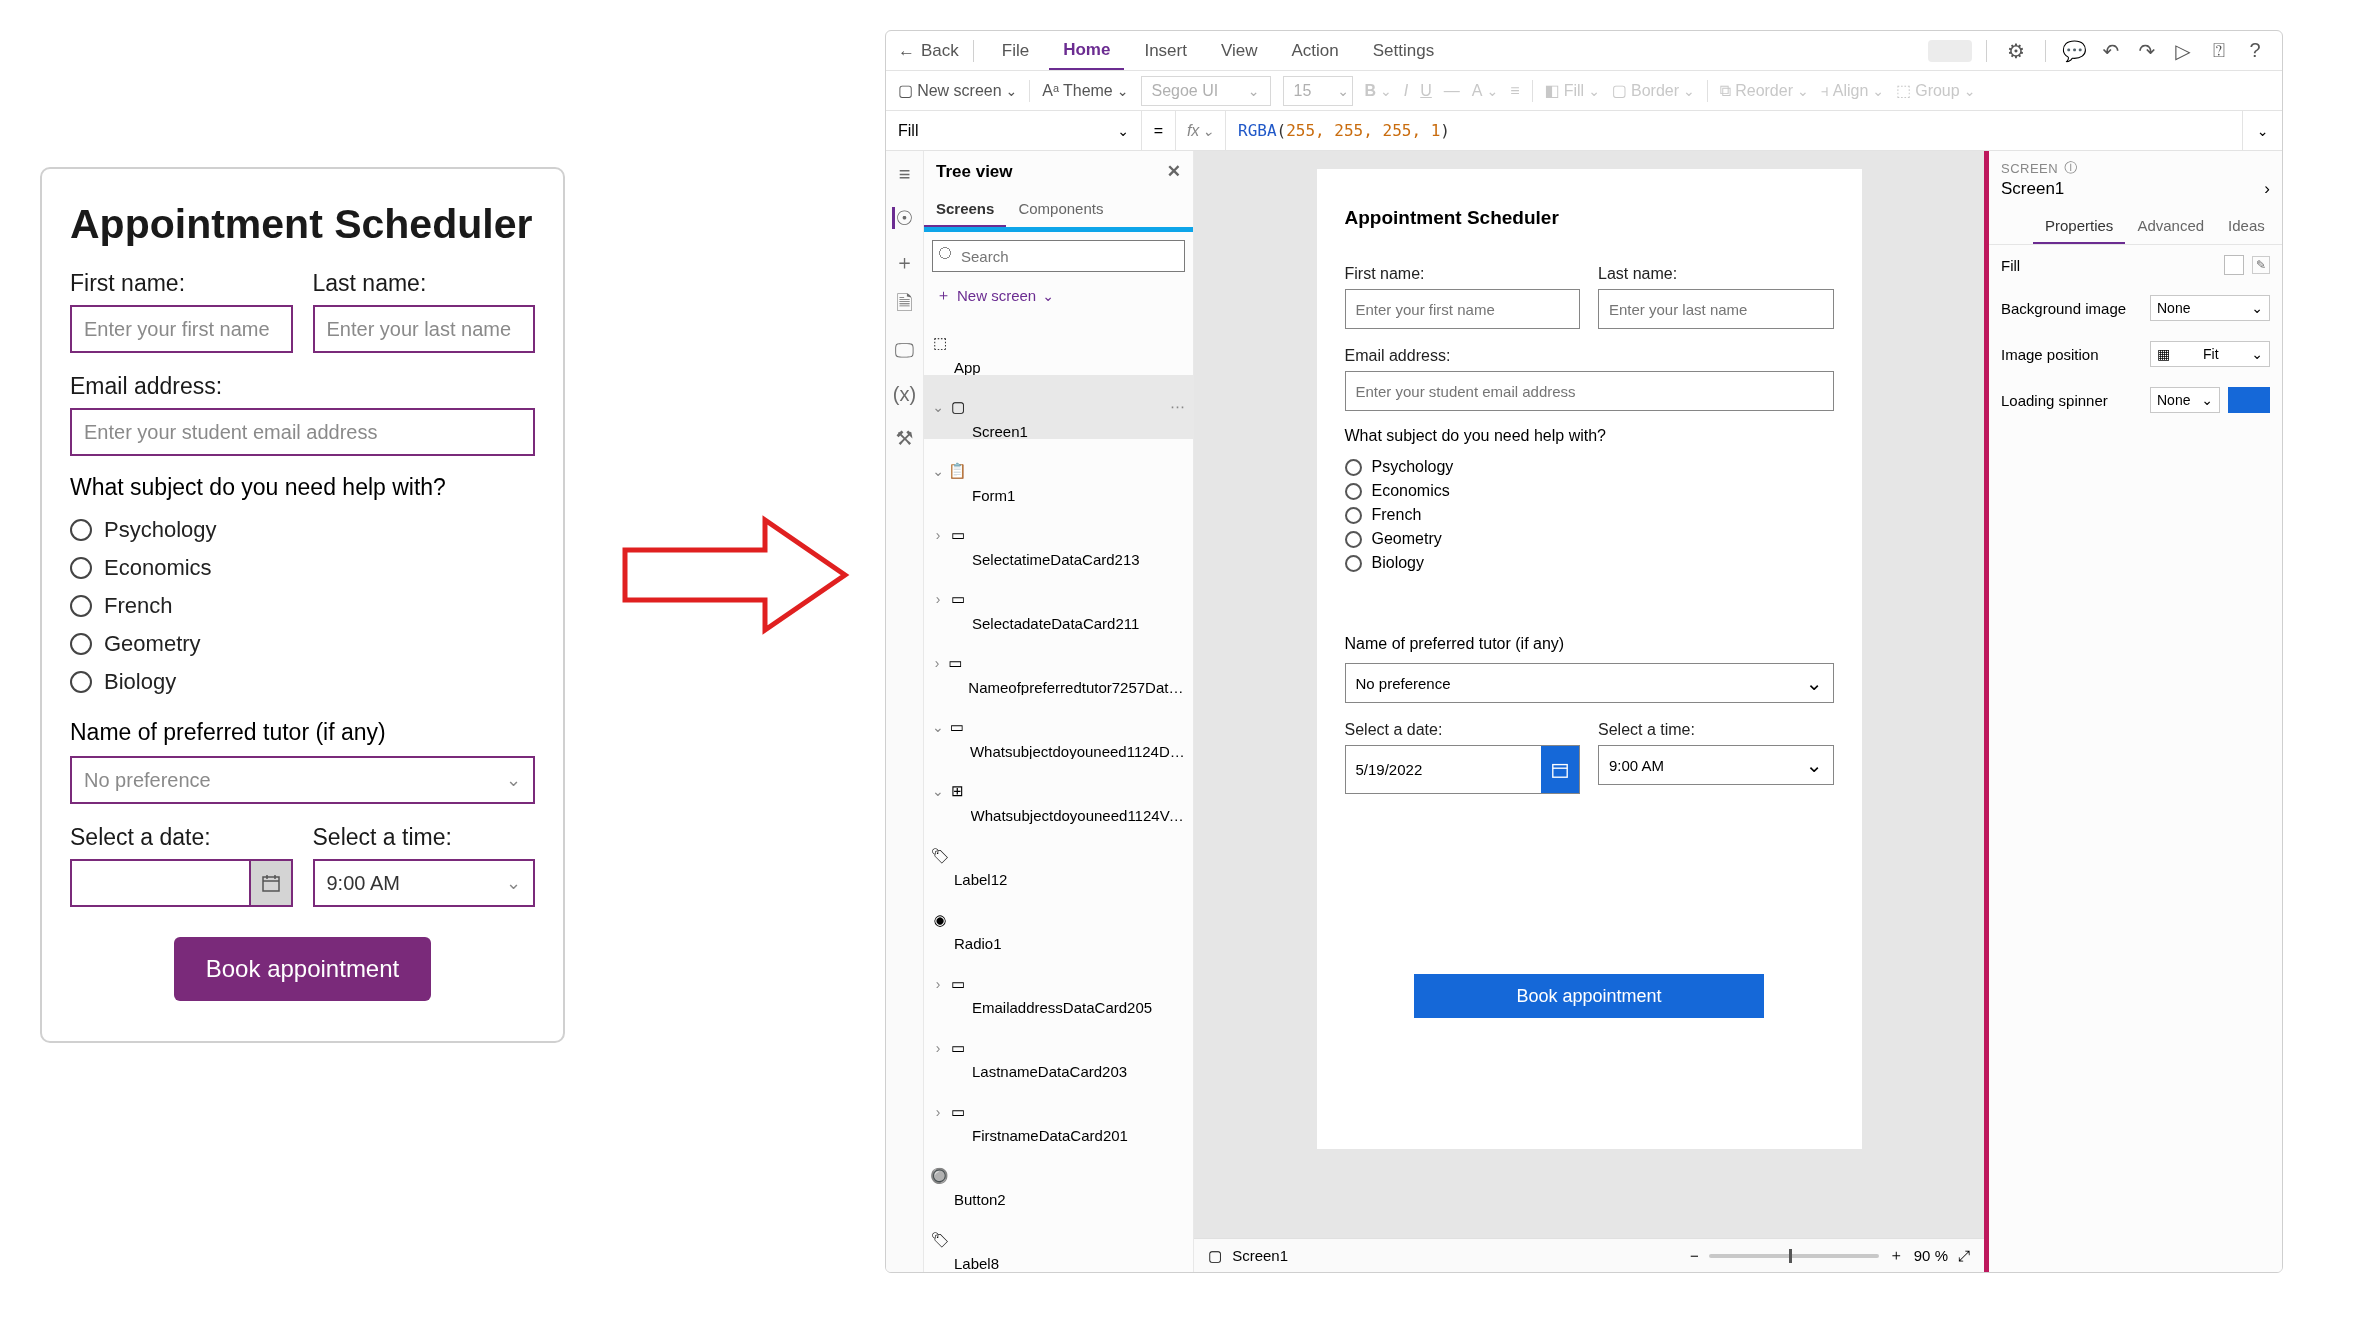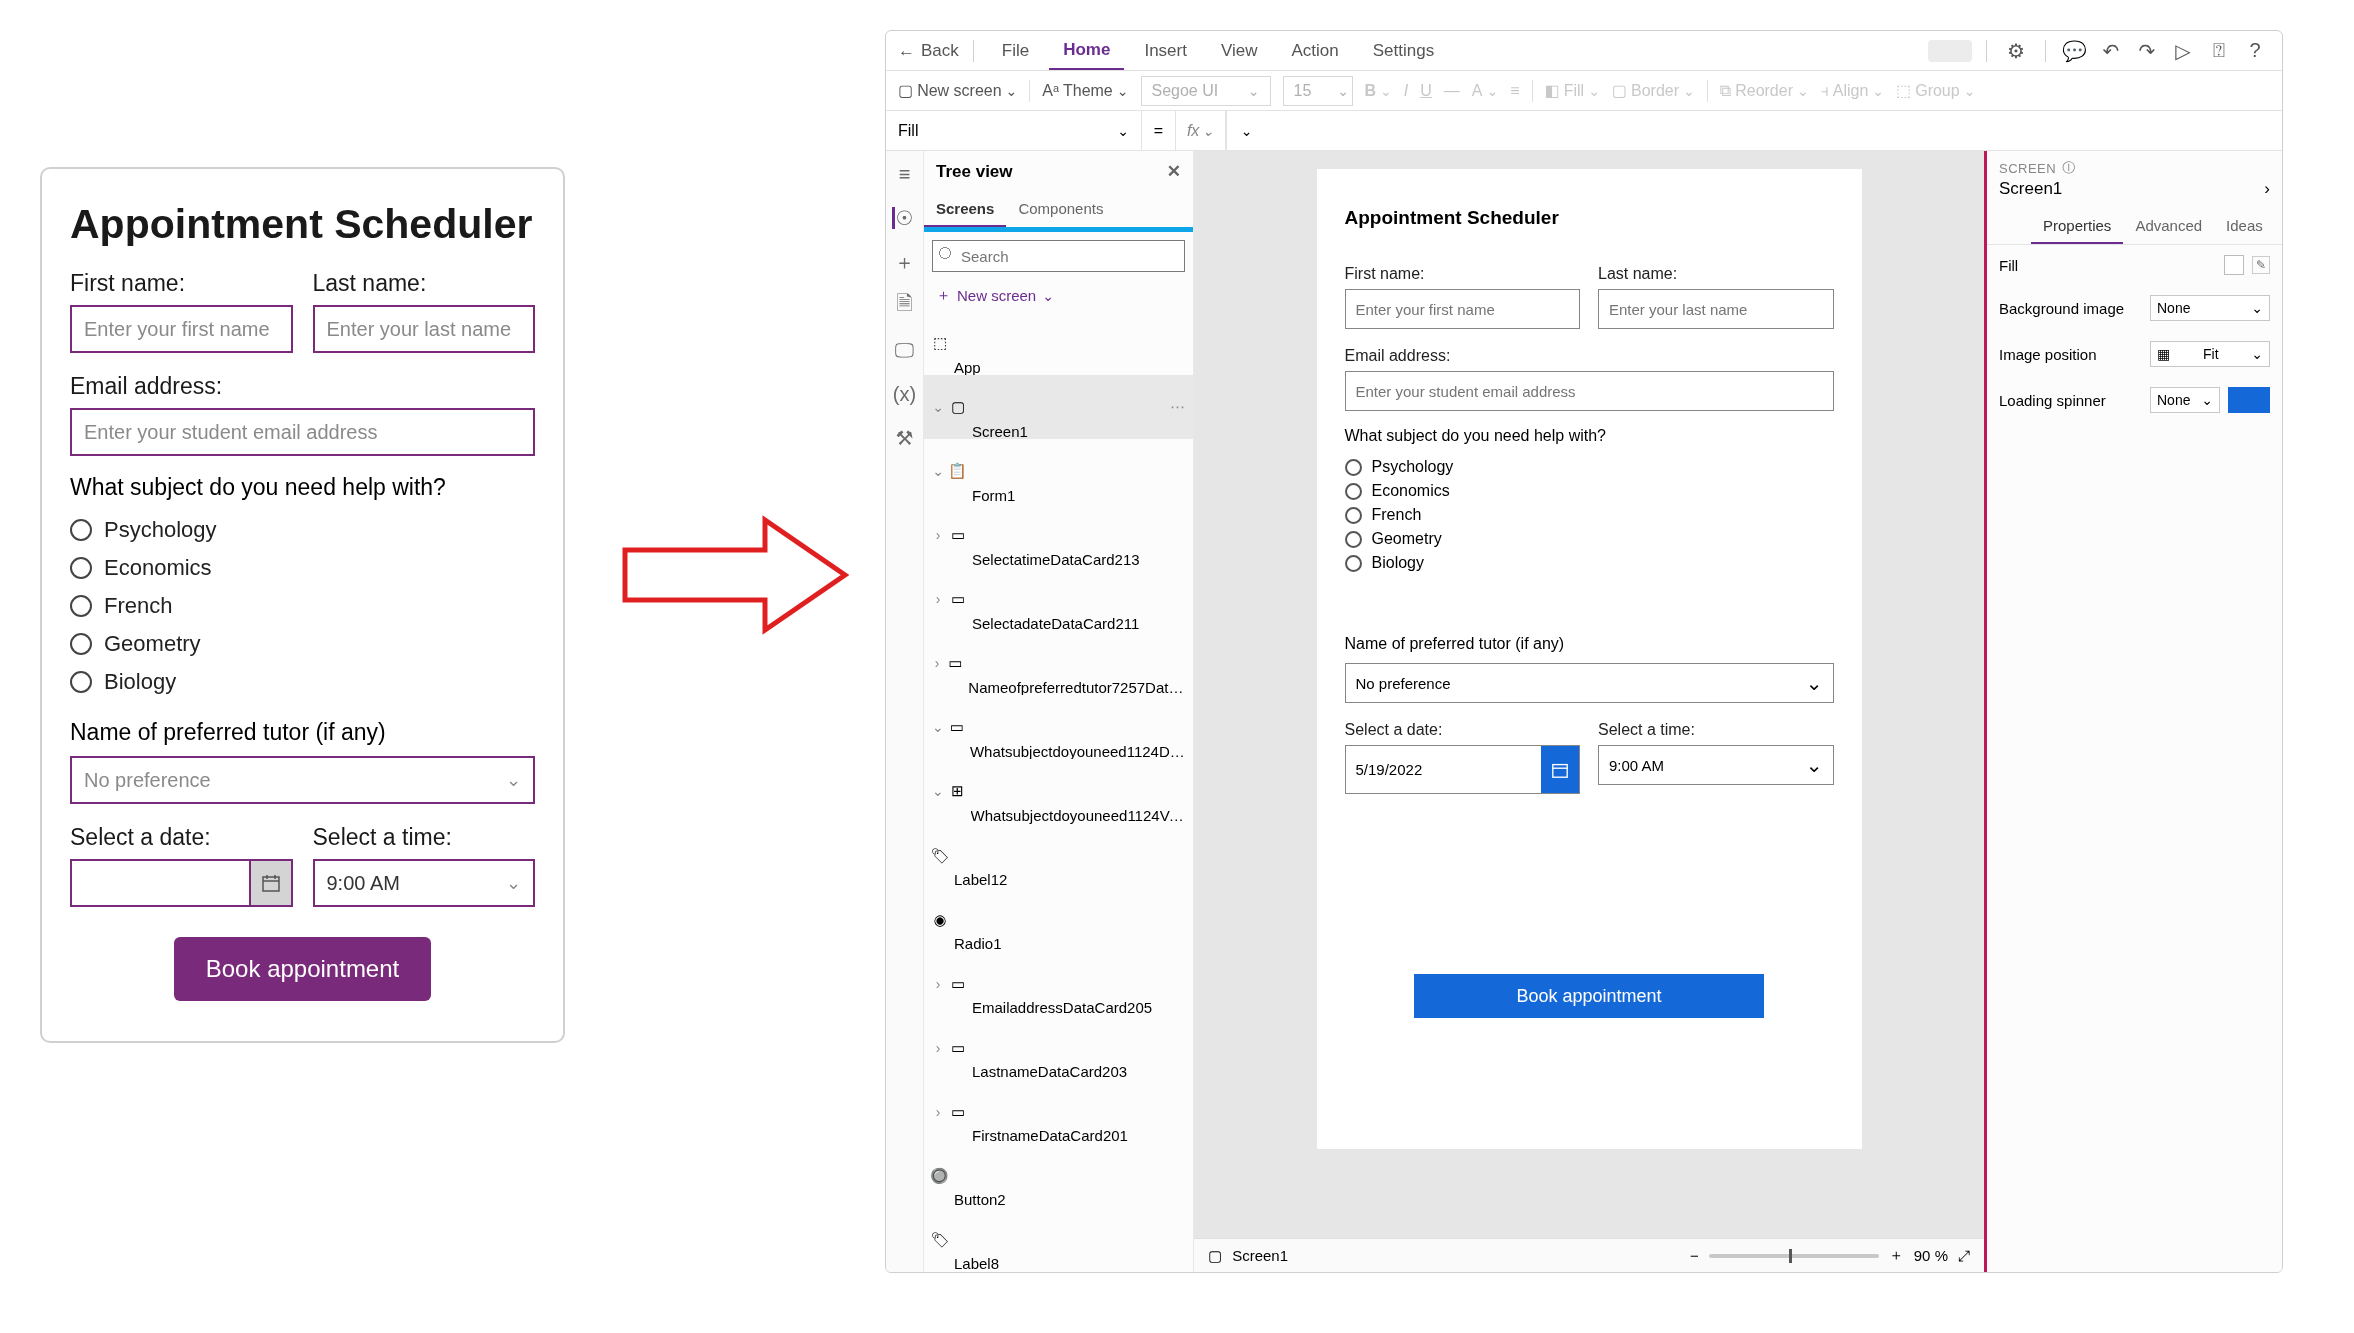--- a/index.html
+++ b/index.html
@@ -279,21 +279,21 @@
   width: 170px; height: 4px; background: #c8c8c8; border-radius:2px; position:relative;
 }
 .canvas-footer .zoom-thumb {
   position:absolute; left:80px; top:-5px; width:3px; height:14px; background:#555;
 }
 
 
 .props {
   width: 298px;
   background: #fcfcfc;
-  border-left: 3px solid #be185d;
+  border-left: 5px solid #be185d;
   display: flex;
   flex-direction: column;
   font-size: 15px;
 }
 .props .p-crumb { padding: 8px 12px 2px; font-size: 13px; color: #888; text-transform: uppercase; letter-spacing: .5px; display:flex; align-items:center; gap:6px; }
 .props .p-name { padding: 0 12px 10px; font-size: 17px; display:flex; justify-content:space-between; align-items:center; }
 .props .p-tabs { display: flex; border-bottom: 1px solid #e5e5e5; }
 .props .p-tab { padding: 8px 12px; cursor: pointer; color: #666; font-size:15px; }
 .props .p-tab.active { border-bottom: 2px solid #6b2c91; color: #333; margin-left: 44px; }
 .props .p-row {
@@ -478,20 +478,26 @@
   <div class="formula-bar">
     <div class="prop-sel">
       <span>Fill</span>
       <span class="chev-d"></span>
     </div>
     <div class="eq">=</div>
     <div class="fx">
         <i>fx</i>
         <span class="chev-d"></span>
       </div>
+    <div class="formula">
+      <span class="tok-fn">RGBA</span>
+        <span class="tok-paren">(</span>
+        <span class="tok-num">255,  255,  255,  1</span>
+        <span class="tok-paren">)</span>
+    </div>
     <div class="expand-btn">
         <span class="chev-d"></span>
       </div>
   </div>
 
   <div class="work">
 
     <div class="rail">
       <div class="rail-ic">≡</div>
       <div class="rail-ic active">☉</div>

